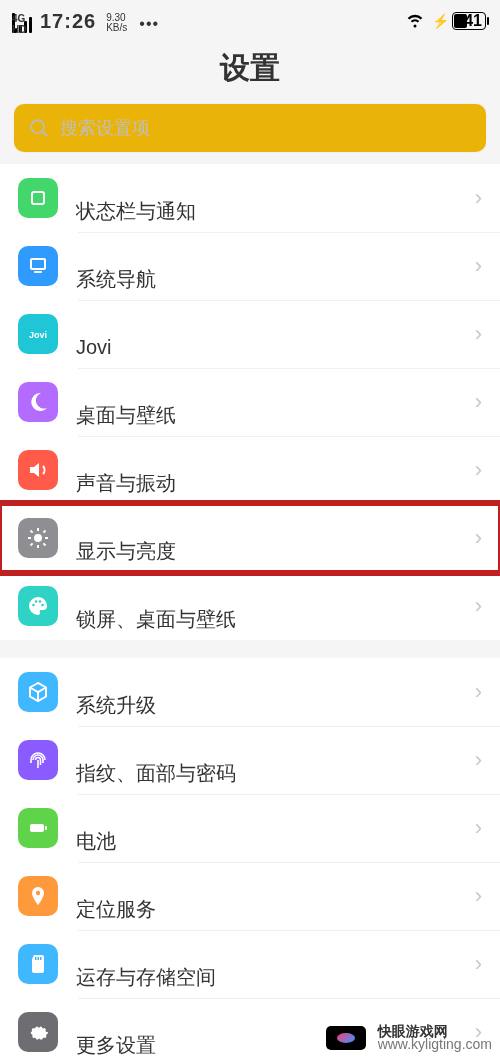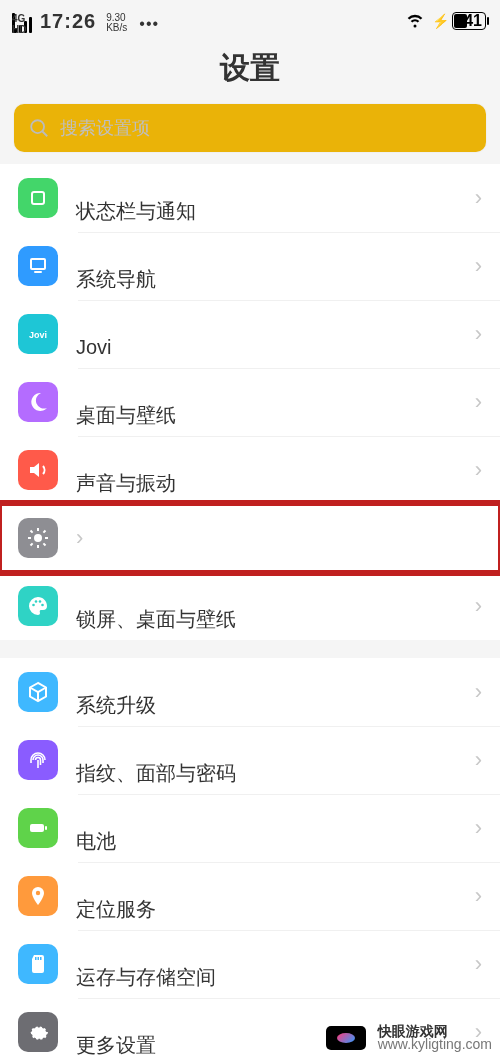--- a/index.html
+++ b/index.html
@@ -227,20 +227,21 @@
               <line x1="12" y1="19" x2="12" y2="22"></line>
               <line x1="2" y1="12" x2="5" y2="12"></line>
               <line x1="19" y1="12" x2="22" y2="12"></line>
               <line x1="4.5" y1="4.5" x2="6.6" y2="6.6"></line>
               <line x1="17.4" y1="17.4" x2="19.5" y2="19.5"></line>
               <line x1="4.5" y1="19.5" x2="6.6" y2="17.4"></line>
               <line x1="17.4" y1="6.6" x2="19.5" y2="4.5"></line>
             </g>
           </svg>
         </span>
+        <span class="label">显示与亮度</span>
         <span class="chev">›</span>
       </div>
       <div class="row">
         <span class="ico c-aqua">
           <svg viewBox="0 0 24 24">
             <path d="M12 3a9 9 0 1 0 0 18c1.3 0 2-.9 2-2 0-.6-.3-1.1-.3-1.6 0-1 .8-1.4 1.8-1.4H17a4 4 0 0 0 4-4c0-5-4-9-9-9z" fill="#fff"></path>
             <circle cx="7.5" cy="11" r="1.3" fill="#2fd3c5"></circle>
             <circle cx="10" cy="7.5" r="1.3" fill="#2fd3c5"></circle>
             <circle cx="14" cy="7.5" r="1.3" fill="#2fd3c5"></circle>
             <circle cx="16.5" cy="11" r="1.3" fill="#2fd3c5"></circle>

